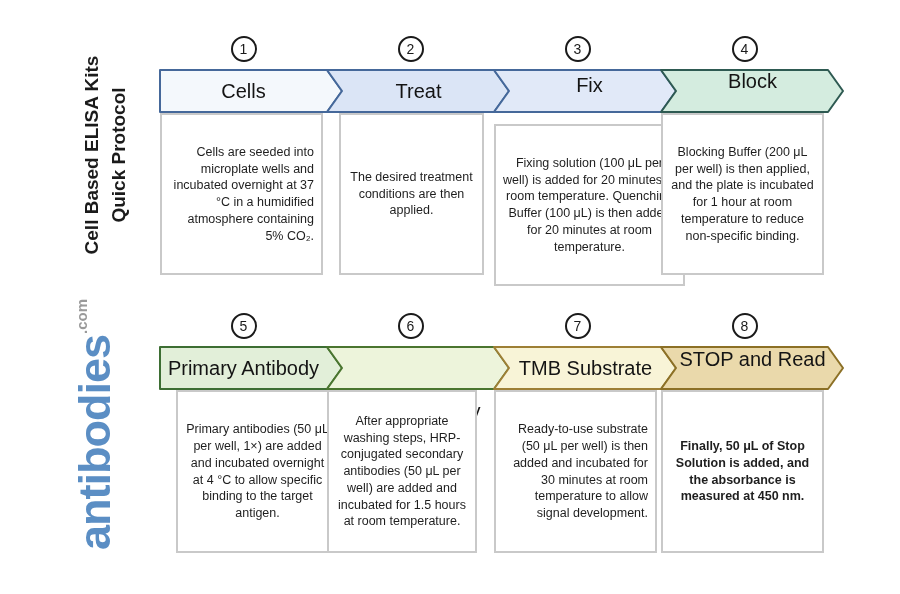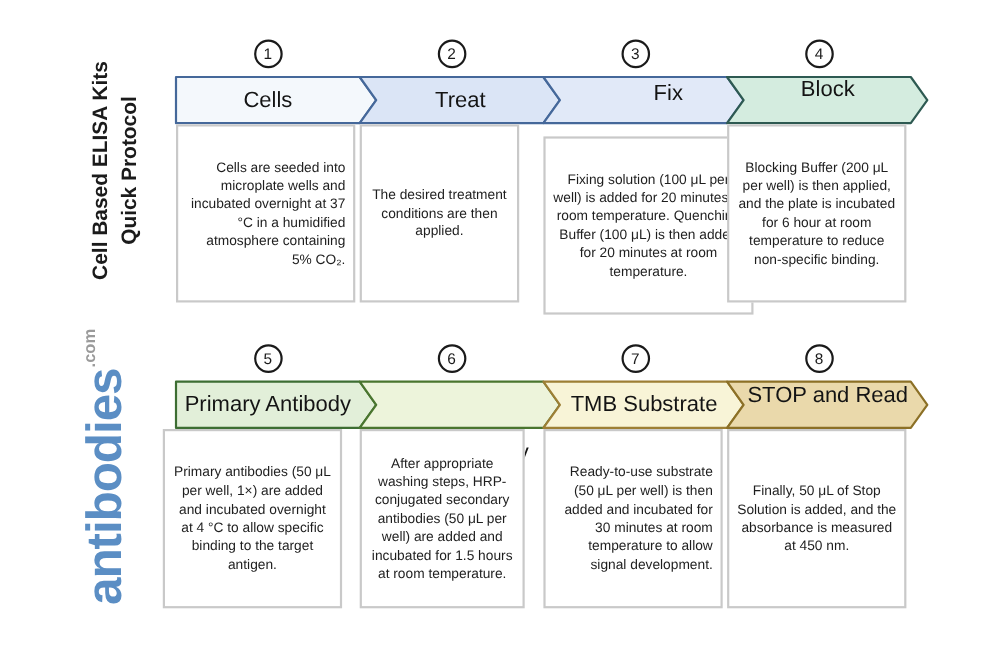--- a/index.html
+++ b/index.html
@@ -68,53 +68,53 @@
         <polygon points="336,2 503,2 518,23 503,44 336,44 351,23" fill="#e1e9f8" stroke="#45689a" stroke-width="2" stroke-linejoin="round"></polygon>
         <polygon points="503,2 670,2 685,23 670,44 503,44 518,23" fill="#d4ecdf" stroke="#2e5a52" stroke-width="2" stroke-linejoin="round"></polygon>
       </svg>
       <div class="num-circle" style="left: 230.5px; top: 36px;">1</div>
       <div class="arrow-label" style="left: 160px; top: 70px; width: 167px; height: 42px;">Cells</div>
       <div class="desc-box" style="left: 160px; top: 113px; width: 163px; height: 162px; text-align: right;">
         <div>Cells are seeded into microplate wells and incubated overnight at 37 °C in a humidified atmosphere containing 5% CO₂.</div>
       </div>
       <div class="num-circle" style="left: 397.5px; top: 36px;">2</div>
       <div class="arrow-label" style="left: 335px; top: 70px; width: 167px; height: 42px;">Treat</div>
-      <div class="desc-box" style="left: 327px; top: 113px; width: 145px; height: 162px;">
+      <div class="desc-box" style="left: 339px; top: 113px; width: 145px; height: 162px;">
         <div>The desired treatment conditions are then applied.</div>
       </div>
       <div class="num-circle" style="left: 564.5px; top: 36px;">3</div>
-      <div class="arrow-label" style="left: 524px; top: 70px; width: 167px; height: 30px;">Fix</div>
+      <div class="arrow-label" style="left: 506px; top: 70px; width: 167px; height: 30px;">Fix</div>
       <div class="desc-box" style="left: 494px; top: 124px; width: 191px; height: 162px;">
         <div>Fixing solution (100 μL per well) is added for 20 minutes at room temperature. Quenching Buffer (100 μL) is then added for 20 minutes at room temperature.</div>
       </div>
       <div class="num-circle" style="left: 731.5px; top: 36px;">4</div>
       <div class="arrow-label" style="left: 669px; top: 60px; width: 167px; height: 42px;">Block</div>
       <div class="desc-box" style="left: 661px; top: 113px; width: 163px; height: 162px;">
-        <div>Blocking Buffer (200 μL per well) is then applied, and the plate is incubated for 6 hour at room temperature to reduce non-specific binding.</div>
+        <div>Blocking Buffer (200 μL per well) is then applied, and the plate is incubated for 1 hour at room temperature to reduce non-specific binding.</div>
       </div>
       <svg class="row-svg" width="689" height="46" style="left: 158px; top: 345px;">
         <polygon points="2,2 169,2 184,23 169,44 2,44" fill="#e2efd9" stroke="#3d6e33" stroke-width="2" stroke-linejoin="round"></polygon>
         <polygon points="169,2 336,2 351,23 336,44 169,44 184,23" fill="#edf4db" stroke="#4a752f" stroke-width="2" stroke-linejoin="round"></polygon>
         <polygon points="336,2 503,2 518,23 503,44 336,44 351,23" fill="#f8f4d7" stroke="#9d7f35" stroke-width="2" stroke-linejoin="round"></polygon>
         <polygon points="503,2 670,2 685,23 670,44 503,44 518,23" fill="#ead9ab" stroke="#8c7026" stroke-width="2" stroke-linejoin="round"></polygon>
       </svg>
       <div class="num-circle" style="left: 230.5px; top: 313px;">5</div>
       <div class="arrow-label" style="left: 160px; top: 347px; width: 167px; height: 42px;">Primary Antibody</div>
-      <div class="desc-box" style="left: 148px; top: 390px; width: 163px; height: 163px;">
+      <div class="desc-box" style="left: 176px; top: 390px; width: 163px; height: 163px;">
         <div>Primary antibodies (50 μL per well, 1×) are added and incubated overnight at 4 °C to allow specific binding to the target antigen.</div>
       </div>
       <div class="num-circle" style="left: 397.5px; top: 313px;">6</div>
       <div class="arrow-label" style="left: 335px; top: 347px; width: 167px; height: 42px; margin-top: 43px;">HRP Antibody</div>
       <div class="desc-box" style="left: 327px; top: 390px; width: 150px; height: 163px;">
         <div>After appropriate washing steps, HRP-conjugated secondary antibodies (50 μL per well) are added and incubated for 1.5 hours at room temperature.</div>
       </div>
       <div class="num-circle" style="left: 564.5px; top: 313px;">7</div>
       <div class="arrow-label" style="left: 502px; top: 347px; width: 167px; height: 42px;">TMB Substrate</div>
       <div class="desc-box" style="left: 494px; top: 390px; width: 163px; height: 163px; text-align: right;">
         <div>Ready-to-use substrate (50 μL per well) is then added and incubated for 30 minutes at room temperature to allow signal development.</div>
       </div>
       <div class="num-circle" style="left: 731.5px; top: 313px;">8</div>
       <div class="arrow-label" style="left: 669px; top: 347px; width: 167px; height: 24px;">STOP and Read</div>
-      <div class="desc-box" style="left: 661px; top: 390px; width: 163px; height: 163px;">
+      <div class="desc-box" style="left: 661px; top: 390px; width: 163px; height: 163px; font-weight: bold;">
         <div>Finally, 50 μL of Stop Solution is added, and the absorbance is measured at 450 nm.</div>
       </div>
     </div>
 </div>
 
 </body></html>

